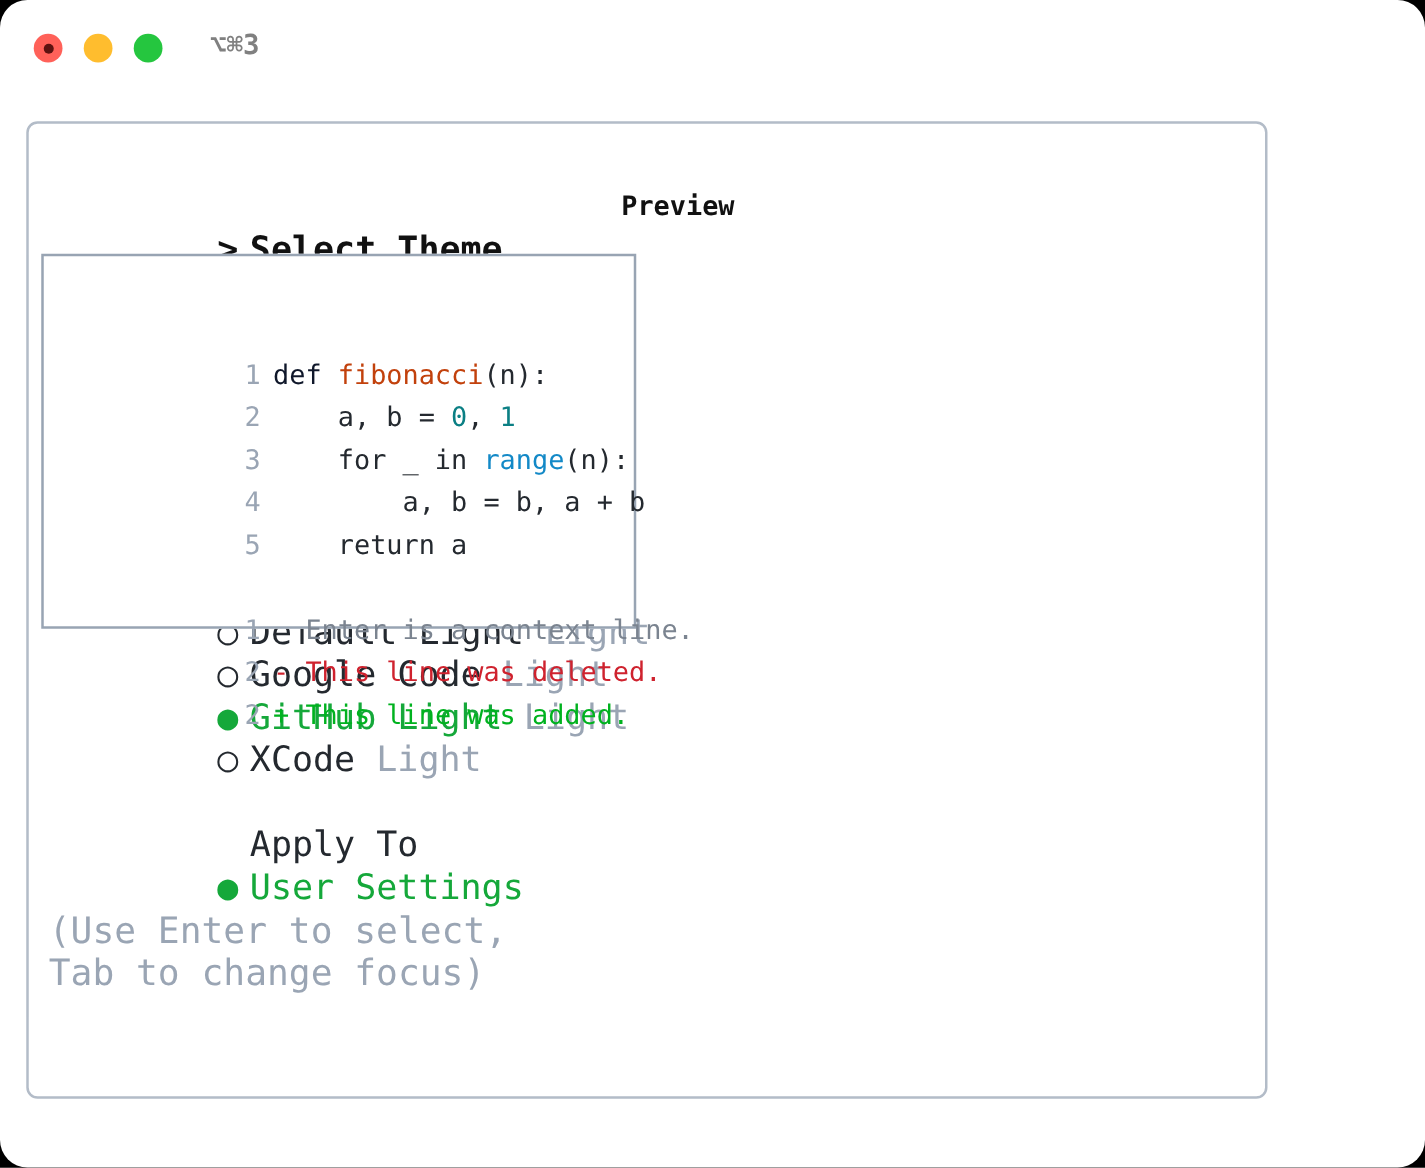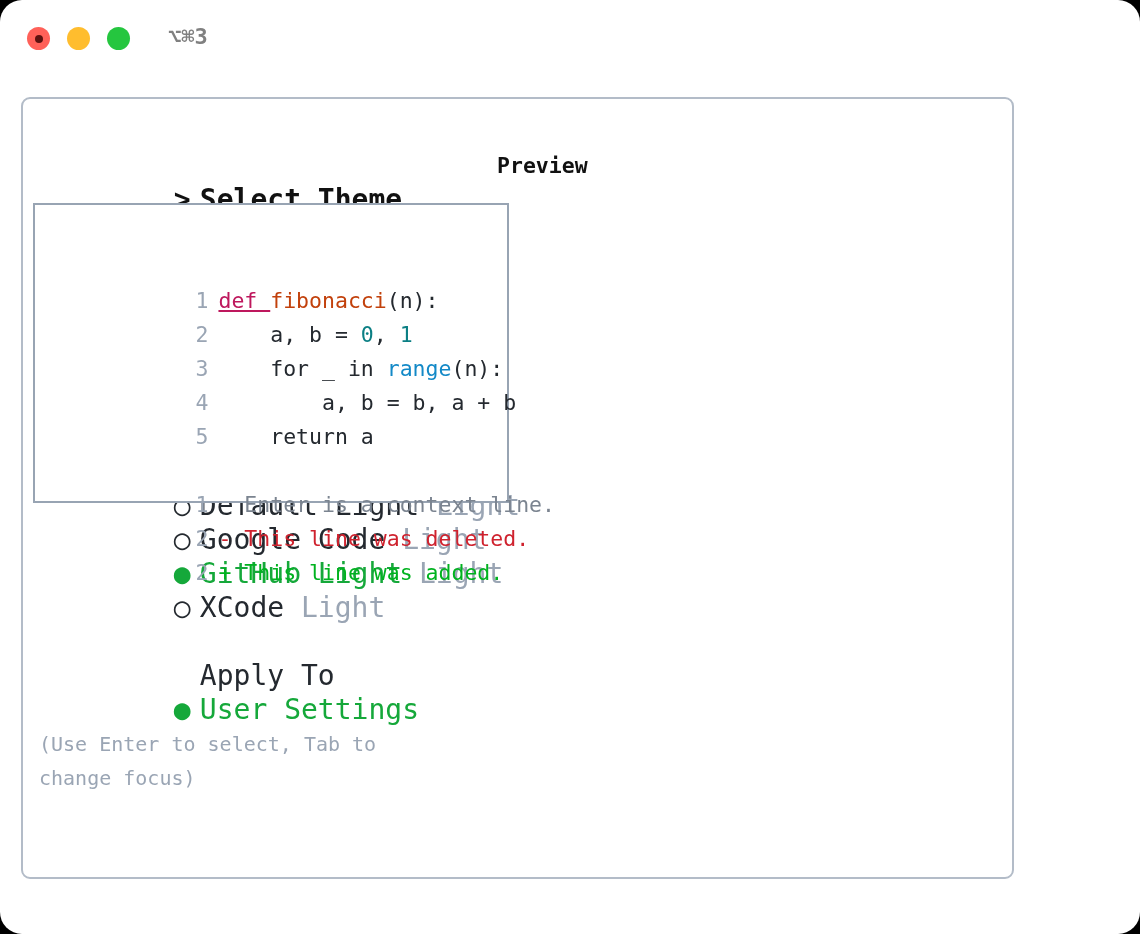--- a/index.html
+++ b/index.html
@@ -102,21 +102,21 @@
   .lbl-dim { color: #9aa5b4; }
   .sel      { color: #15a83a; }
   .sel .marker { color: #15a83a; }
   .spacer-row { height: 34px; }
 
   #hint-text {
     position: absolute;
     left: 16px;
     top: 628px;
     width: 420px;
-    font-size: 20px;
+    font-size: 29px;
     line-height: 34px;
     color: #9aa5b4;
   }
 
   
   #preview-column {
     position: absolute;
     left: 474px;
     top: 50px;
     width: 490px;
@@ -150,21 +150,21 @@
     white-space: pre;
     color: #24292f;
   }
   .lnum {
     display: inline-block;
     width: 24px;
     text-align: right;
     color: #9aa5b4;
     margin-right: 10px;
   }
-  .tok-kw   { color: #be185d; text-decoration: underline; }
+  .tok-kw   { color: #0f172a; }
   .tok-fn   { color: #c2410c; }
   .tok-num  { color: #0b7f84; }
   .tok-bi   { color: #1389c7; }
   .tok-plain{ color: #24292f; }
   .diff-ctx { color: #7b8490; }
   .diff-del { color: #cf222e; }
   .diff-add { color: #00b21f; }
   .blank-row { height: 34px; }
 </style>
 </head>

